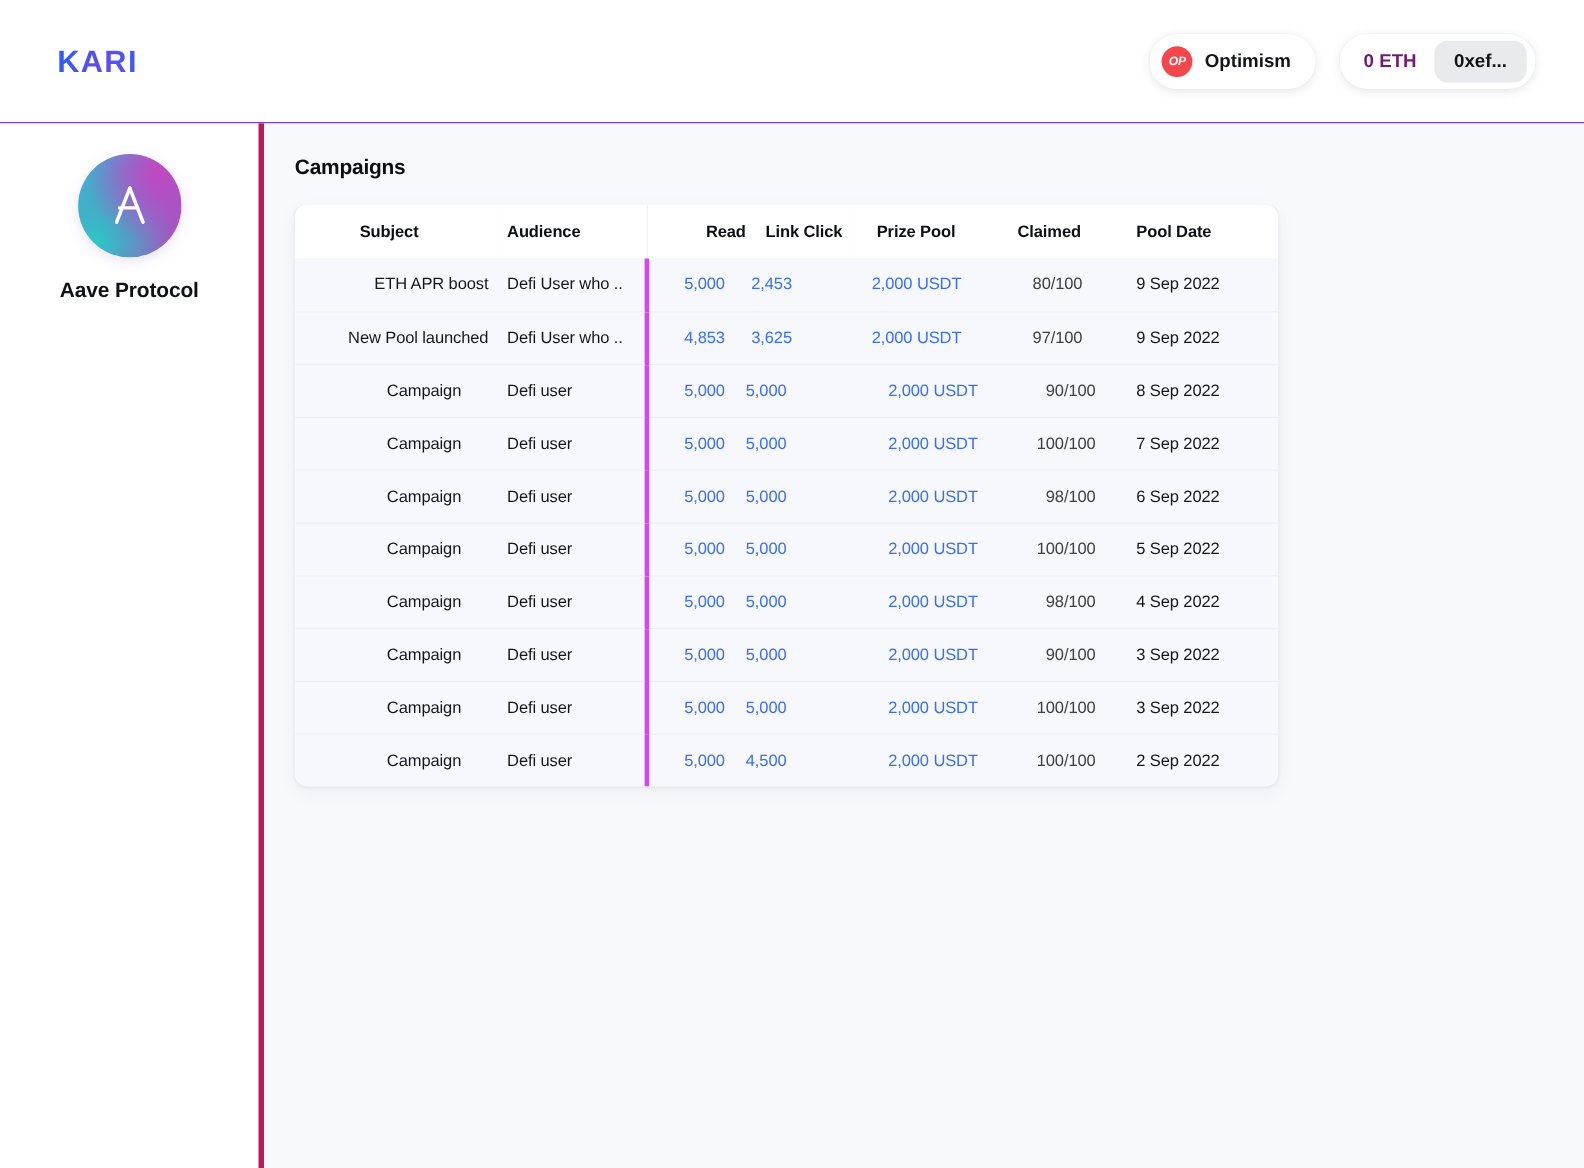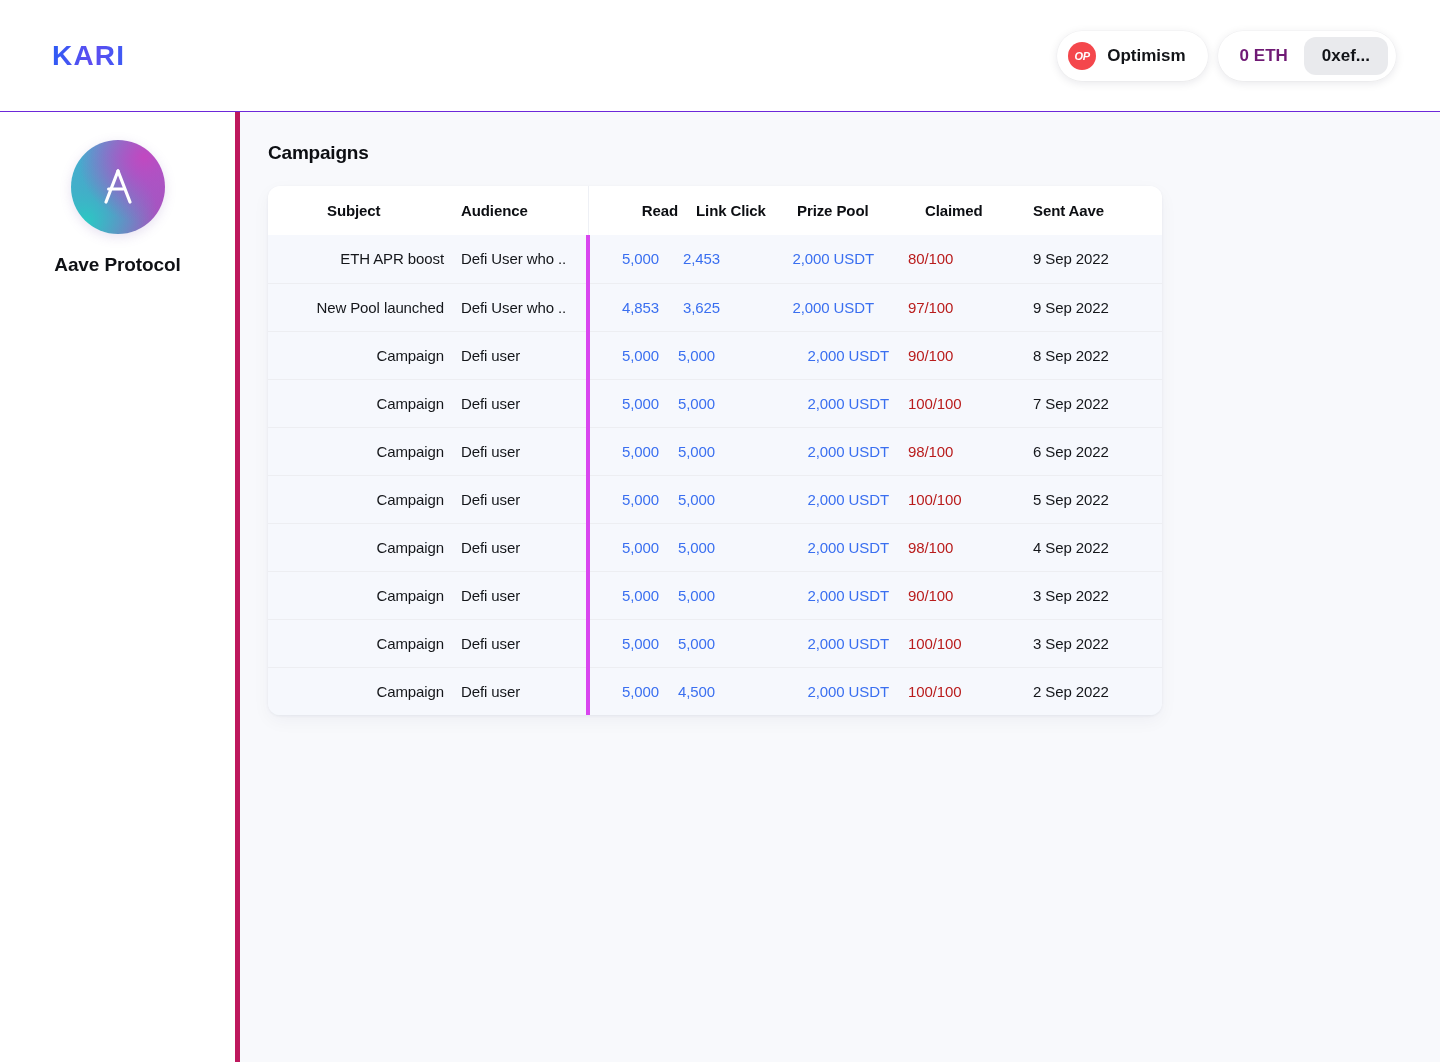--- a/index.html
+++ b/index.html
@@ -35,21 +35,21 @@
     background: linear-gradient(100deg, #2b5cf5 0%, #5f4df0 55%, #3a5cf5 100%);
     -webkit-background-clip: text;
     background-clip: text;
     color: transparent;
     user-select: none;
   }
 
   .nav-right {
     margin-left: auto;
     display: flex;
-    gap: 10px;
+    gap: 22px;
   }
 
   .chain-pill {
     display: flex;
     align-items: center;
     gap: 11px;
     background: #ffffff;
     border-radius: 999px;
     padding: 9px 22px 9px 11px;
     box-shadow: 0 2px 10px rgba(17, 24, 45, 0.10), 0 0 0 0.5px rgba(17,24,45,0.03);
@@ -229,33 +229,33 @@
     vertical-align: middle;
     padding: 0;
     letter-spacing: -0.1px;
   }
 
   td.d-sub   { text-align: right; padding-right: 14px; }
   td.d-aud   { text-align: left;  padding-left: 3px; border-right: 4px solid #d946ef; }
   td.d-read  { text-align: right; padding-right: 19px; color: #3a6ff0; }
   td.d-link  { text-align: right; padding-right: 22px; color: #3a6ff0; }
   td.d-prize { text-align: right; padding-right: 15px; color: #3a6ff0; }
-  td.d-claim { text-align: left; padding-right: 21px; color: #b91c1c; }
+  td.d-claim { text-align: right; padding-right: 21px; color: #404040; }
   td.d-date  { text-align: left;  padding-left: 20px; color: #14161a; }
 
   tr.row-bold td.d-sub,
   tr.row-bold td.d-aud { font-weight: normal; }
 
   
   tr.row-bold td.d-read  { padding-right: 19px; }
   tr.row-bold td.d-link  { padding-right: 58px; }
   tr.row-bold td.d-prize { padding-right: 34px; }
   tr.row-bold td.d-claim { padding-right: 29px; }
 
-  tr.row-normal td.d-sub { text-align: right; padding-left: 59px; }
+  tr.row-normal td.d-sub { text-align: center; padding-left: 59px; }
   tr.row-normal td.d-read  { padding-right: 19px; }
   tr.row-normal td.d-link  { padding-right: 69px; }
   tr.row-normal td.d-prize { padding-right: 19px; }
   tr.row-normal td.d-claim { padding-right: 17px; }
 </style>
 </head>
 <body>
 
 <div class="topnav">
   <div class="brand">KARI</div>
@@ -307,21 +307,21 @@
             <col class="c-date">
         </colgroup>
         <thead>
           <tr>
             <th class="th-sub">Subject</th>
             <th class="th-aud">Audience</th>
             <th class="th-read">Read</th>
             <th class="th-link">Link Click</th>
             <th class="th-prize">Prize Pool</th>
             <th class="th-claim">Claimed</th>
-            <th class="th-date">Sent Aave</th>
+            <th class="th-date">Pool Date</th>
           </tr>
         </thead>
         <tbody id="table-body">
             <tr class="table-row row-bold">
               <td class="d-sub">ETH APR boost</td>
               <td class="d-aud">Defi User who ..</td>
               <td class="d-read">5,000</td>
               <td class="d-link">2,453</td>
               <td class="d-prize">2,000 USDT</td>
               <td class="d-claim">80/100</td>

